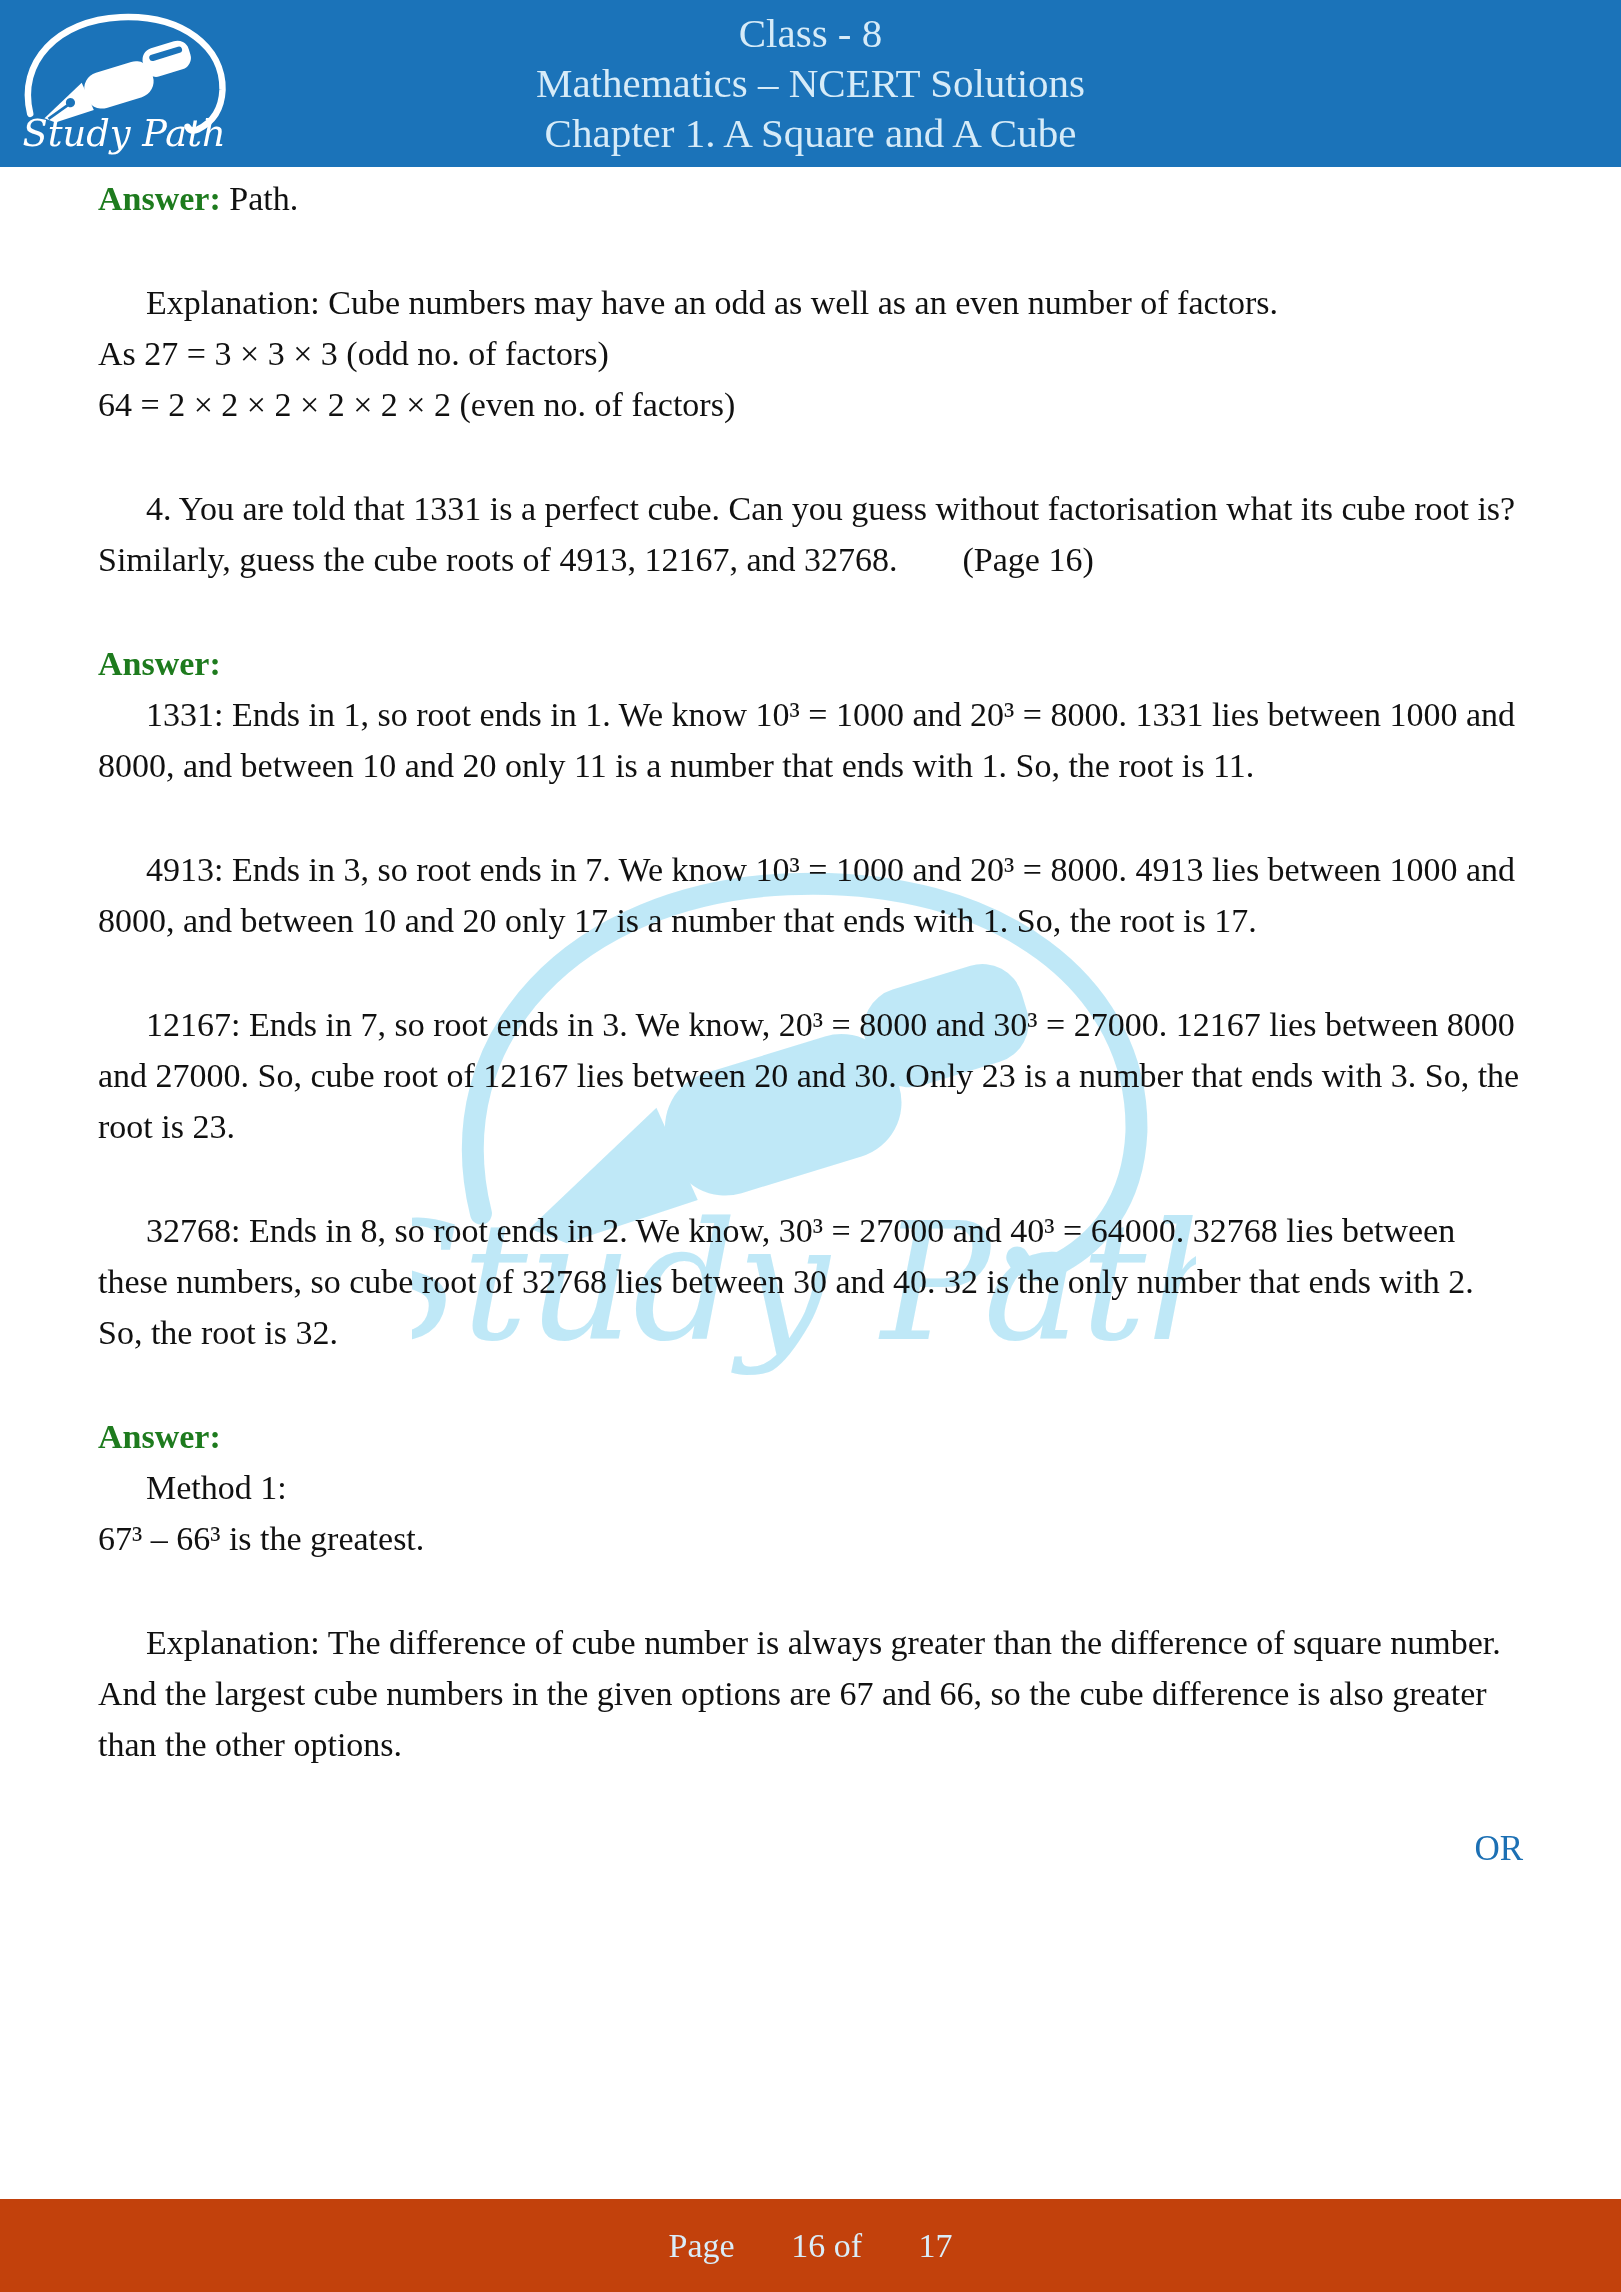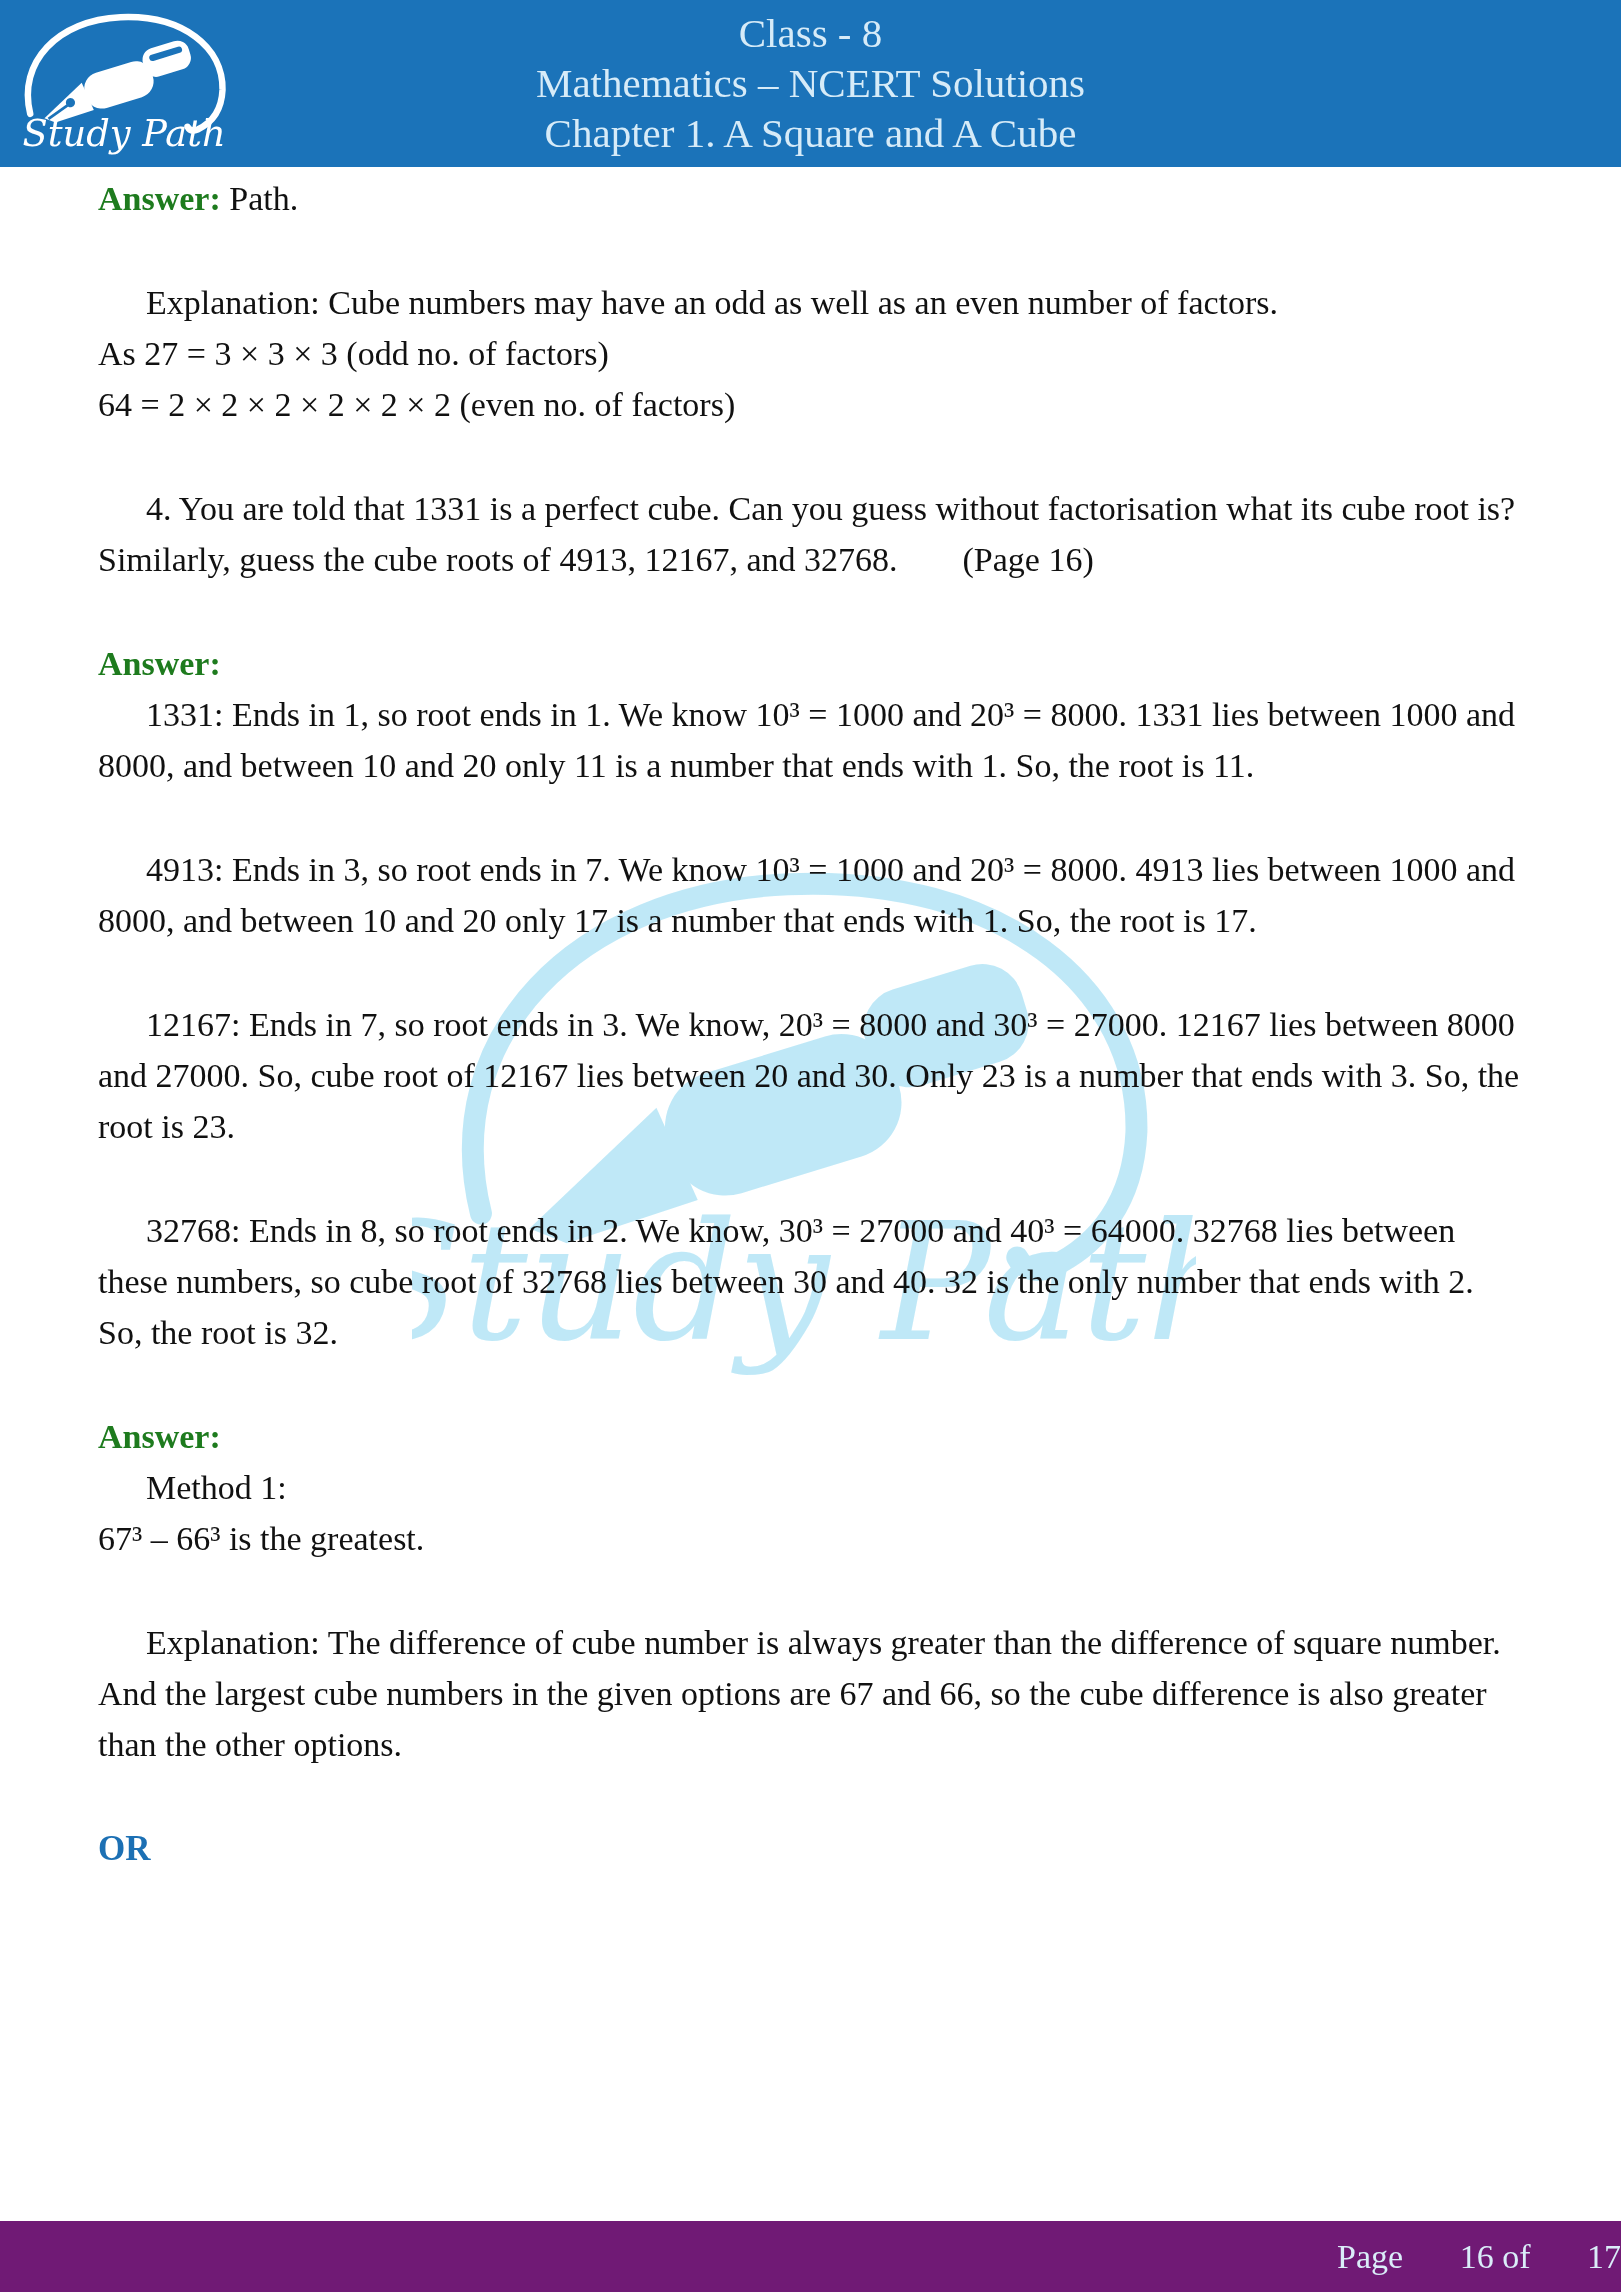--- a/index.html
+++ b/index.html
@@ -36,28 +36,28 @@
   .para{margin:53px 0 0 0;}
   .para.first{margin-top:5.9px;}
   .para.tight{margin-top:0;}
   .b{font-weight:normal;margin-left:48px;}
   .green{color:#1e7b1e;font-weight:bold;}
   .pre{white-space:pre-line;}
   .qrow{display:flex;justify-content:space-between;padding-right:69px;}
   .options{display:flex;}
   .options span{flex:1 1 25%;}
   .or-divider{
-    text-align:left;color:#1c70b4;font-weight:bold;
+    text-align:right;color:#1c70b4;font-weight:normal;
     font-size:35px;margin-top:53px;
   }
   
   .footer{
-    position:absolute;bottom:0;left:0;right:0;height:72px;
-    background:#701a75;z-index:3;
-    display:flex;align-items:center;justify-content:flex-end;
+    position:absolute;bottom:0;left:0;right:0;height:94px;
+    background:#c2410c;z-index:3;
+    display:flex;align-items:center;justify-content:center;
   }
   .footer-text{color:#daedf9;font-size:34px;}
 </style>
 </head>
 <body>
 
 <div class="page">
 
   <div class="header">
     <div class="logo">

